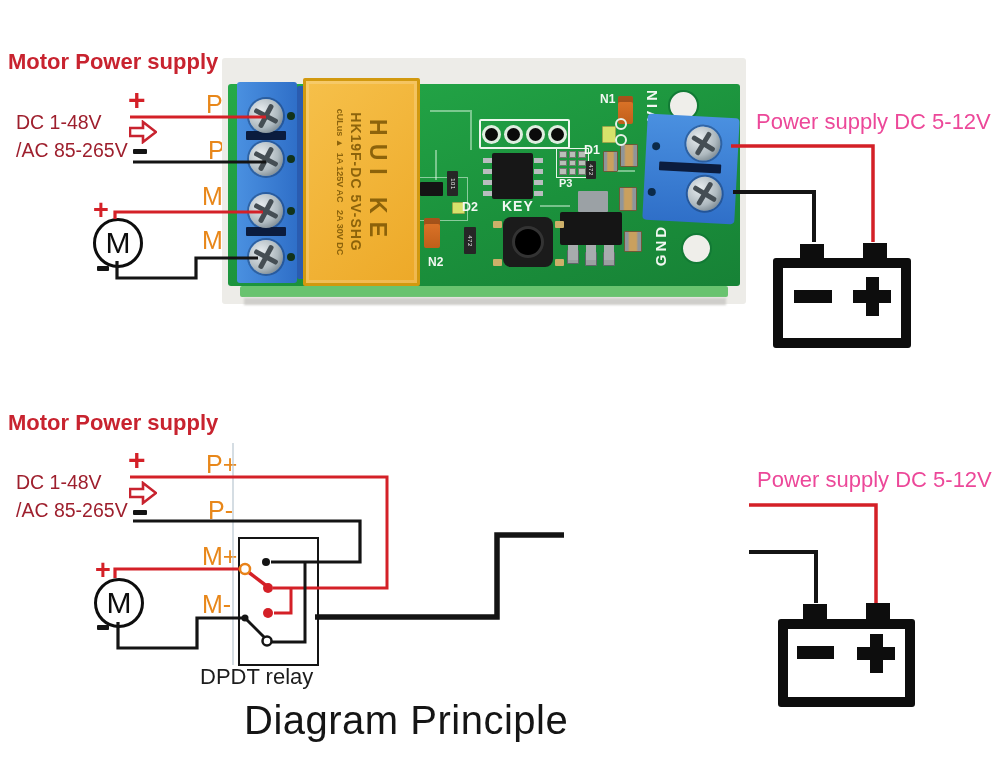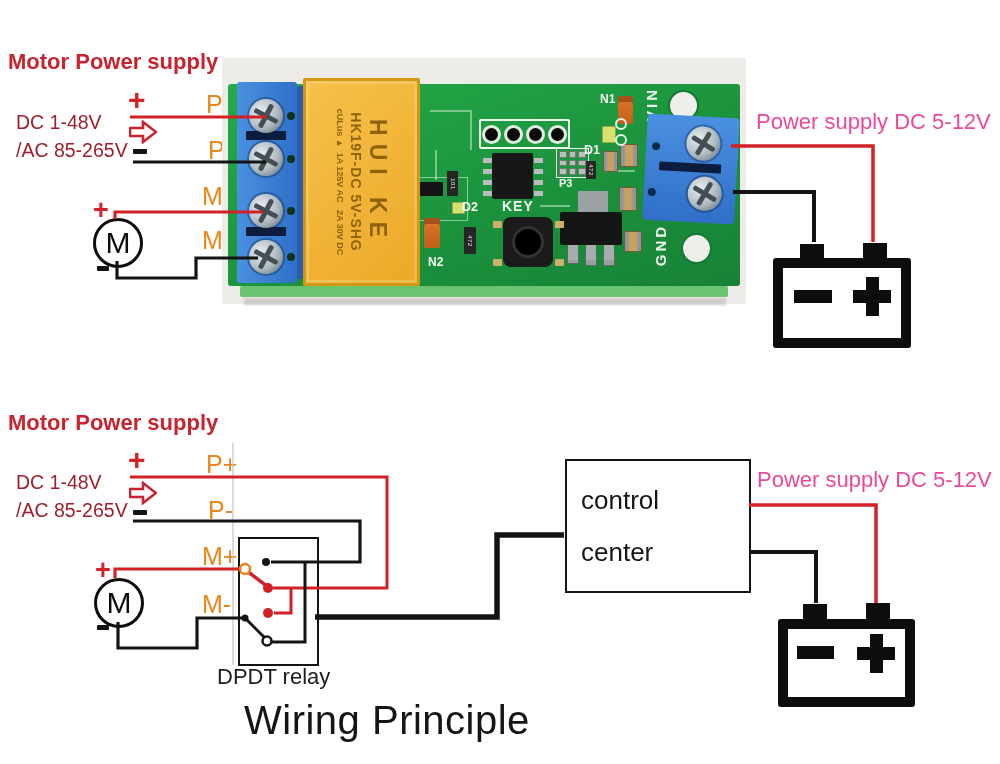--- a/index.html
+++ b/index.html
@@ -263,36 +263,32 @@
   <div class="txt term-label" style="left:202px;top:544px;">M+</div>
   <div class="txt plus-red" style="left:95px;top:557px;font-size:27px;">+</div>
   <div class="txt term-label" style="left:202px;top:592px;">M-</div>
 
   <div class="motor" style="left:94px;top:578px;">
     <span>M</span>
   </div>
   <div class="minus-bar" style="left:97px;top:625px;width:12px;" aria-label="−"></div>
 
   <div class="dpdt-box"></div>
-  <div class="txt dpdt-label" style="left:217px;top:666px;">DPDT relay</div>
-
-  <div class="cc-box">
-    <div class="cc-text" style="top:26px;">control</div>
-    <div class="cc-text" style="top:78px;">center</div>
-  </div>
+  <div class="txt dpdt-label" style="left:200px;top:666px;">DPDT relay</div>
+
 
   <div class="batt-tab" style="left:803px;top:604px;width:24px;height:16px;"></div>
   <div class="batt-tab" style="left:866px;top:603px;width:24px;height:17px;"></div>
   <div class="batt-body" style="left:778px;top:619px;width:137px;height:88px;box-sizing:border-box;"></div>
   <div class="batt-bar" style="left:797px;top:646px;width:37px;height:13px;" aria-label="−"></div>
   <div class="batt-bar" style="left:857px;top:647px;width:38px;height:13px;" aria-label="+"></div>
   <div class="batt-bar" style="left:870px;top:634px;width:13px;height:39px;"></div>
 
   <div class="txt ps-label" style="left:757px;top:469px;">Power supply DC 5-12V</div>
-  <div class="txt big-title" style="left:244px;top:700px;">Wiring Principle</div>
+  <div class="txt big-title" style="left:244px;top:700px;">Diagram Principle</div>
 
   <svg class="overlay" width="1000" height="764" viewBox="0 0 1000 764">
 
     <polyline points="130,117 266,117" fill="none" stroke="#d42027" stroke-width="3.2"></polyline>
     <polyline points="133,162 266,162" fill="none" stroke="#141414" stroke-width="3.2"></polyline>
     <polyline points="115,219 115,212 263,212" fill="none" stroke="#d42027" stroke-width="3.2"></polyline>
     <polyline points="117,261 117,278 196,278 196,258 258,258" fill="none" stroke="#141414" stroke-width="3.2"></polyline>
     <polyline points="731,146 873,146 873,242" fill="none" stroke="#d42027" stroke-width="3.5"></polyline>
     <polyline points="733,192 814,192 814,242" fill="none" stroke="#141414" stroke-width="4"></polyline>
 

